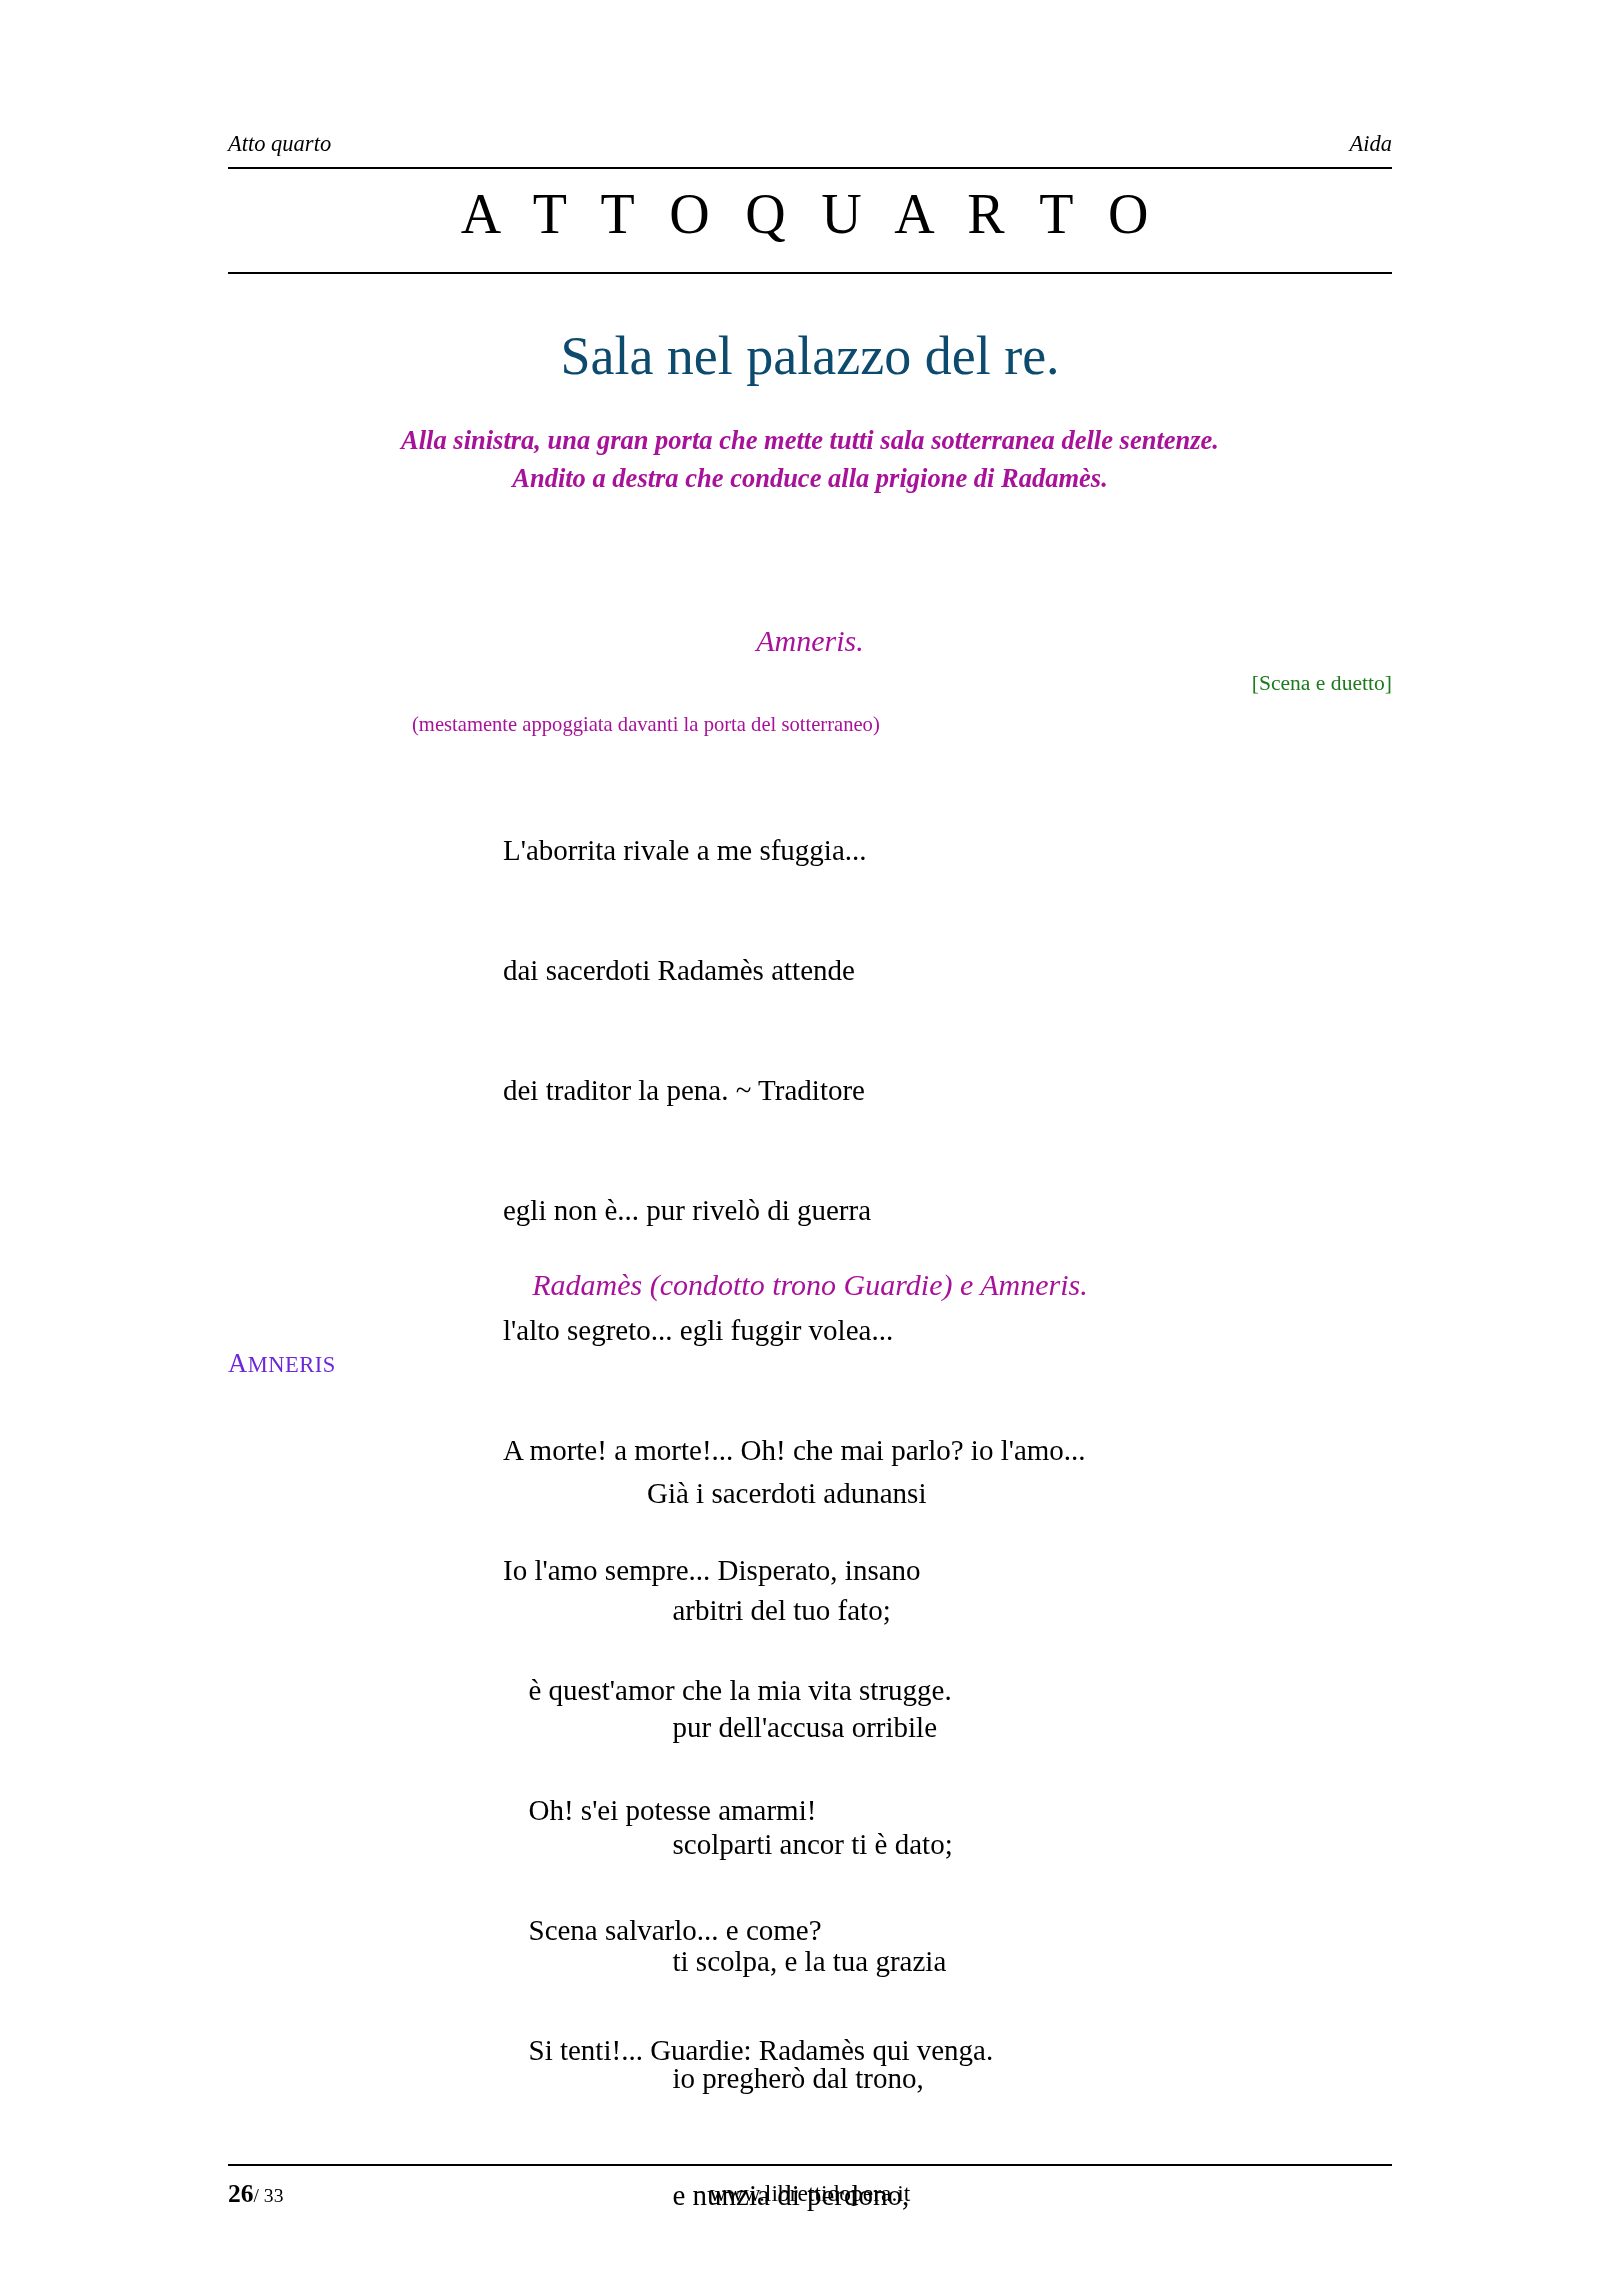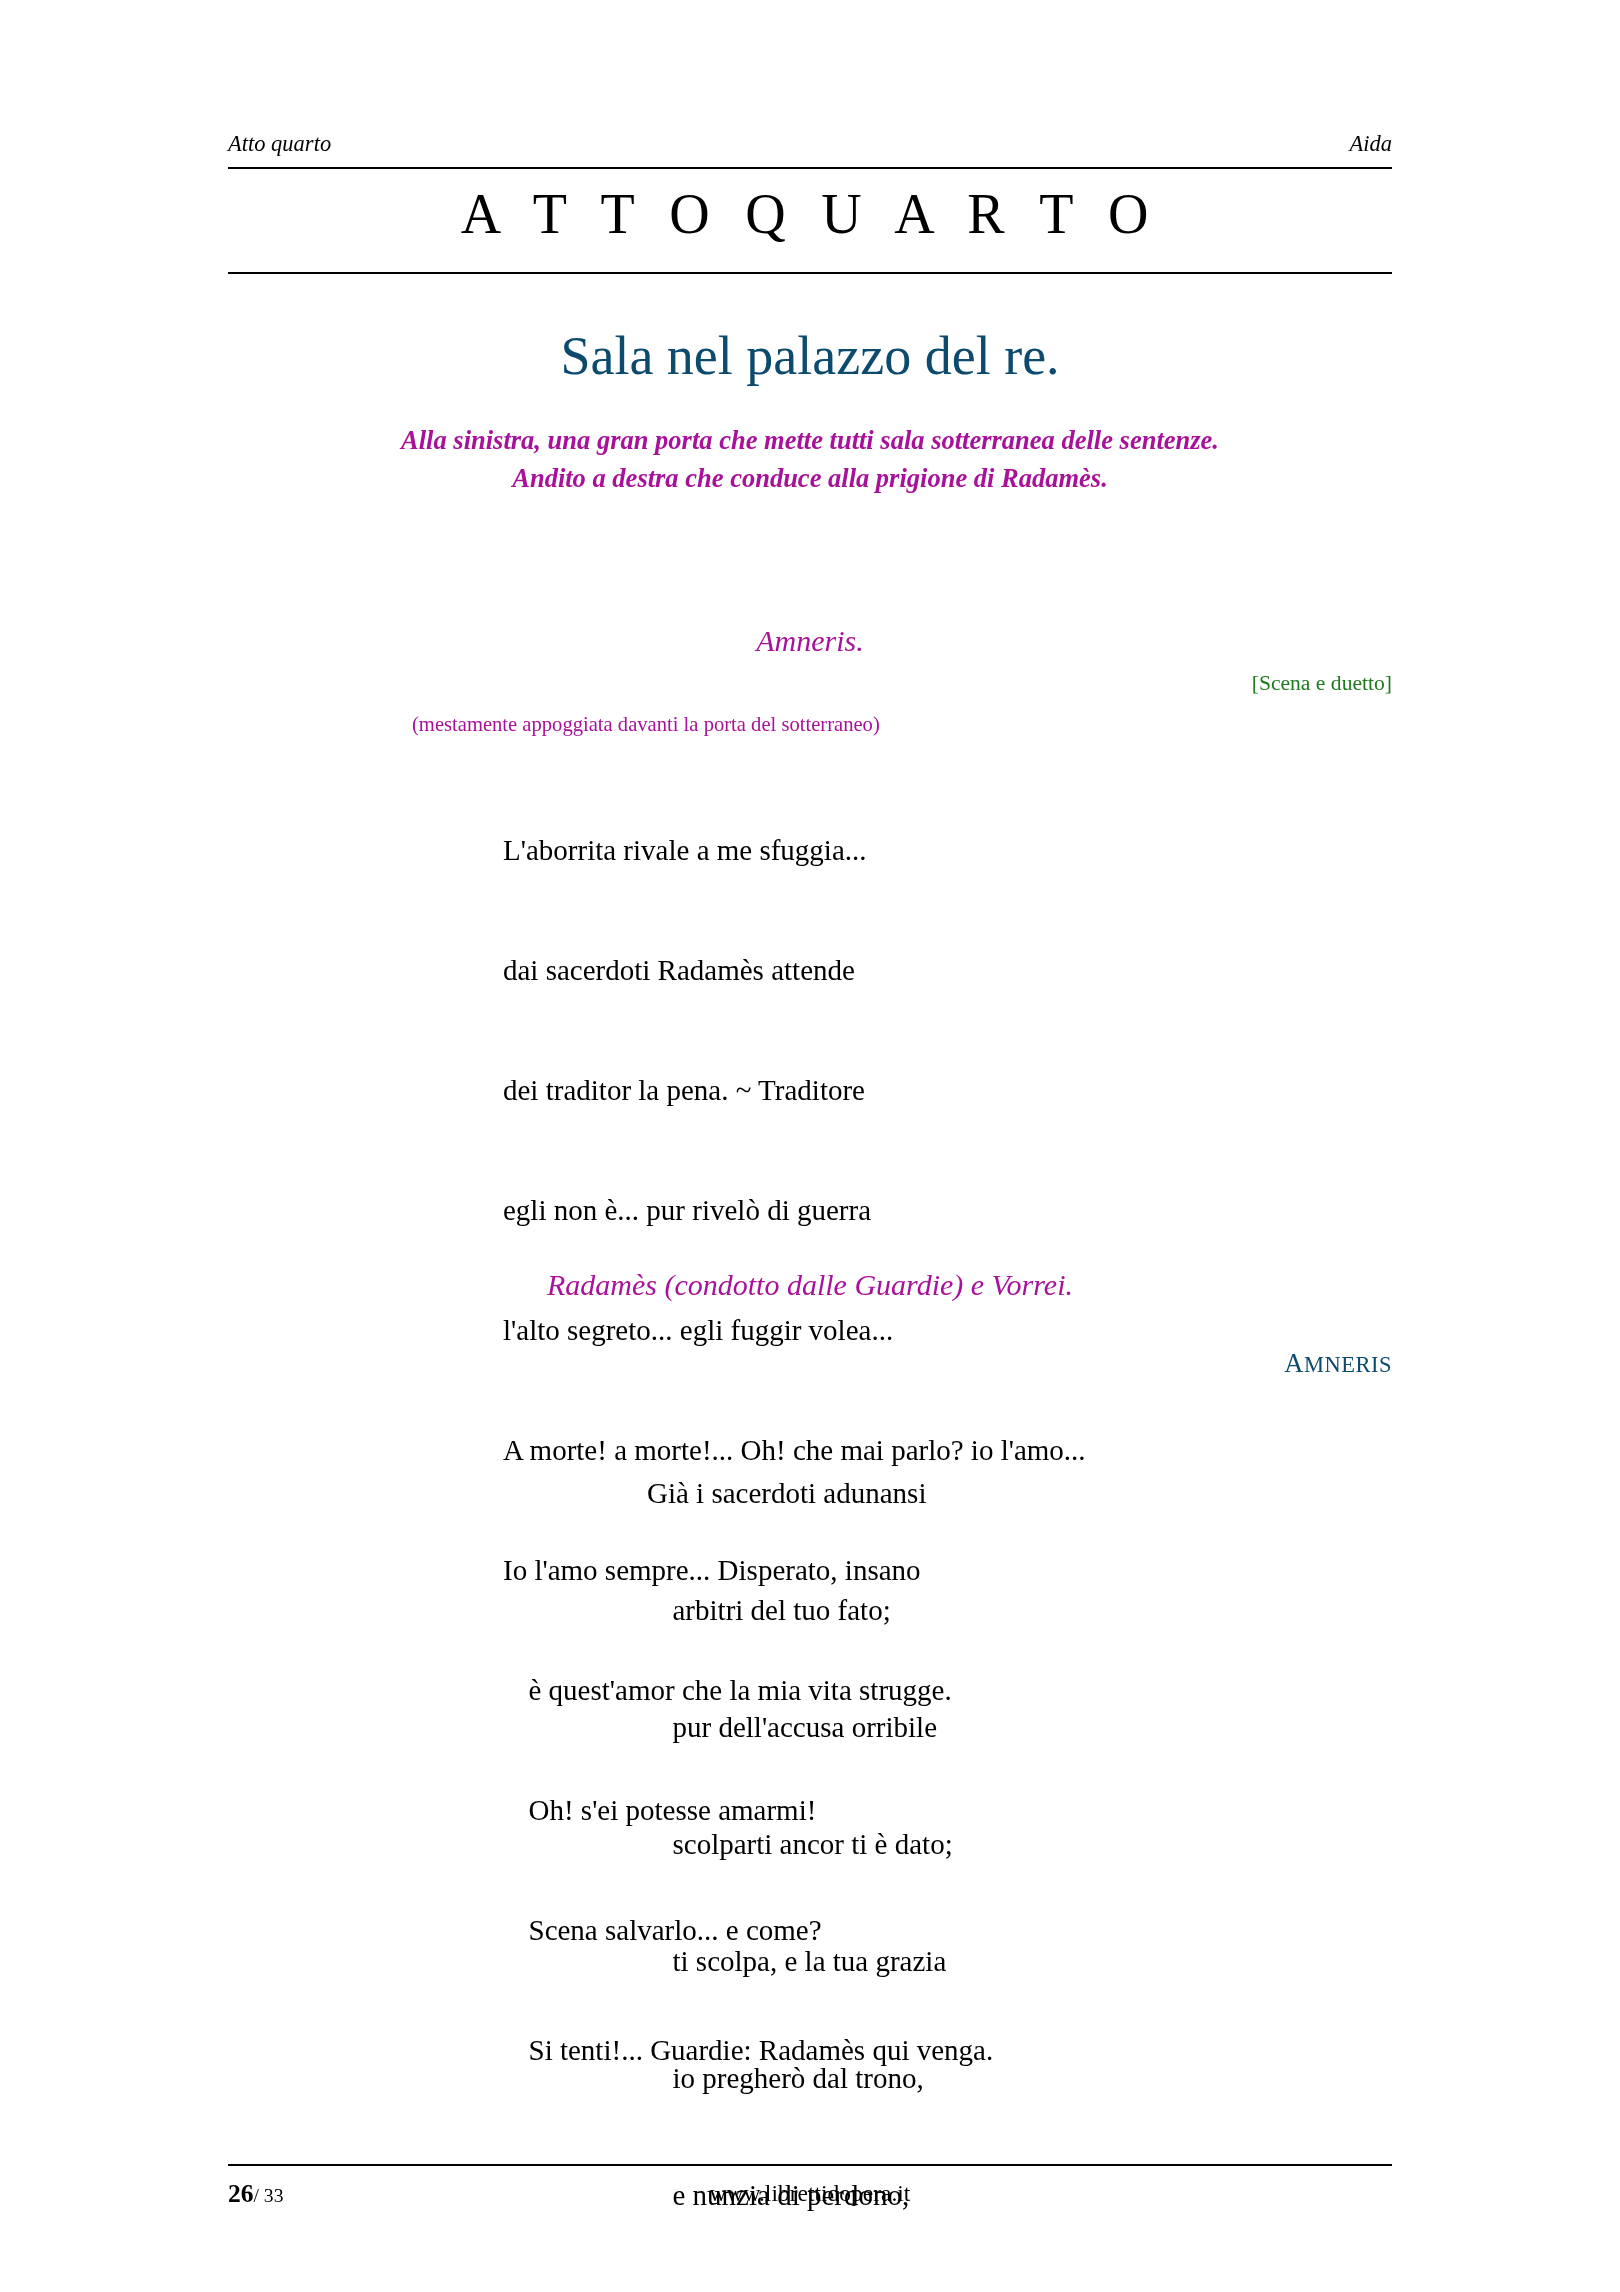--- a/index.html
+++ b/index.html
@@ -143,23 +143,23 @@
     font-style: italic;
     color: #a8129a;
   }
 
   
   .speaker-small {
     position: absolute;
     top: 1348px;
     left: 228px;
     right: 228px;
-    text-align: right;
+    text-align: left;
     font-size: 22.5px;
-    color: #0c4a6e;
+    color: #6d28d9;
     font-variant: small-caps;
     letter-spacing: 0.5px;
   }
   .speaker-small .sc-first { font-size: 26.5px; }
 
   
   .verse-block-2 {
     position: absolute;
     top: 1396px;
     left: 647px;
@@ -239,21 +239,21 @@
     <span class="verse-line">egli non è... pur rivelò di guerra</span>
     <span class="verse-line">l'alto segreto... egli fuggir volea...</span>
     <span class="verse-line">A morte! a morte!... Oh! che mai parlo? io l'amo...</span>
     <span class="verse-line">Io l'amo sempre... Disperato, insano</span>
     <span class="verse-line ind">è quest'amor che la mia vita strugge.</span>
     <span class="verse-line ind">Oh! s'ei potesse amarmi!</span>
     <span class="verse-line ind">Scena salvarlo... e come?</span>
     <span class="verse-line ind">Si tenti!... Guardie: Radamès qui venga.</span>
   </div>
 
-  <div class="stage-direction-2">Radamès (condotto dalle Guardie) e Vorrei.</div>
+  <div class="stage-direction-2">Radamès (condotto trono Guardie) e Amneris.</div>
 
   <div class="speaker-small">
     <span class="sc-first">A</span><span>MNERIS</span>
   </div>
 
   <div class="verse-block-2">
     <span class="verse-line">Già i sacerdoti adunansi</span>
     <span class="verse-line ind">arbitri del tuo fato;</span>
     <span class="verse-line ind">pur dell'accusa orribile</span>
     <span class="verse-line ind">scolparti ancor ti è dato;</span>

